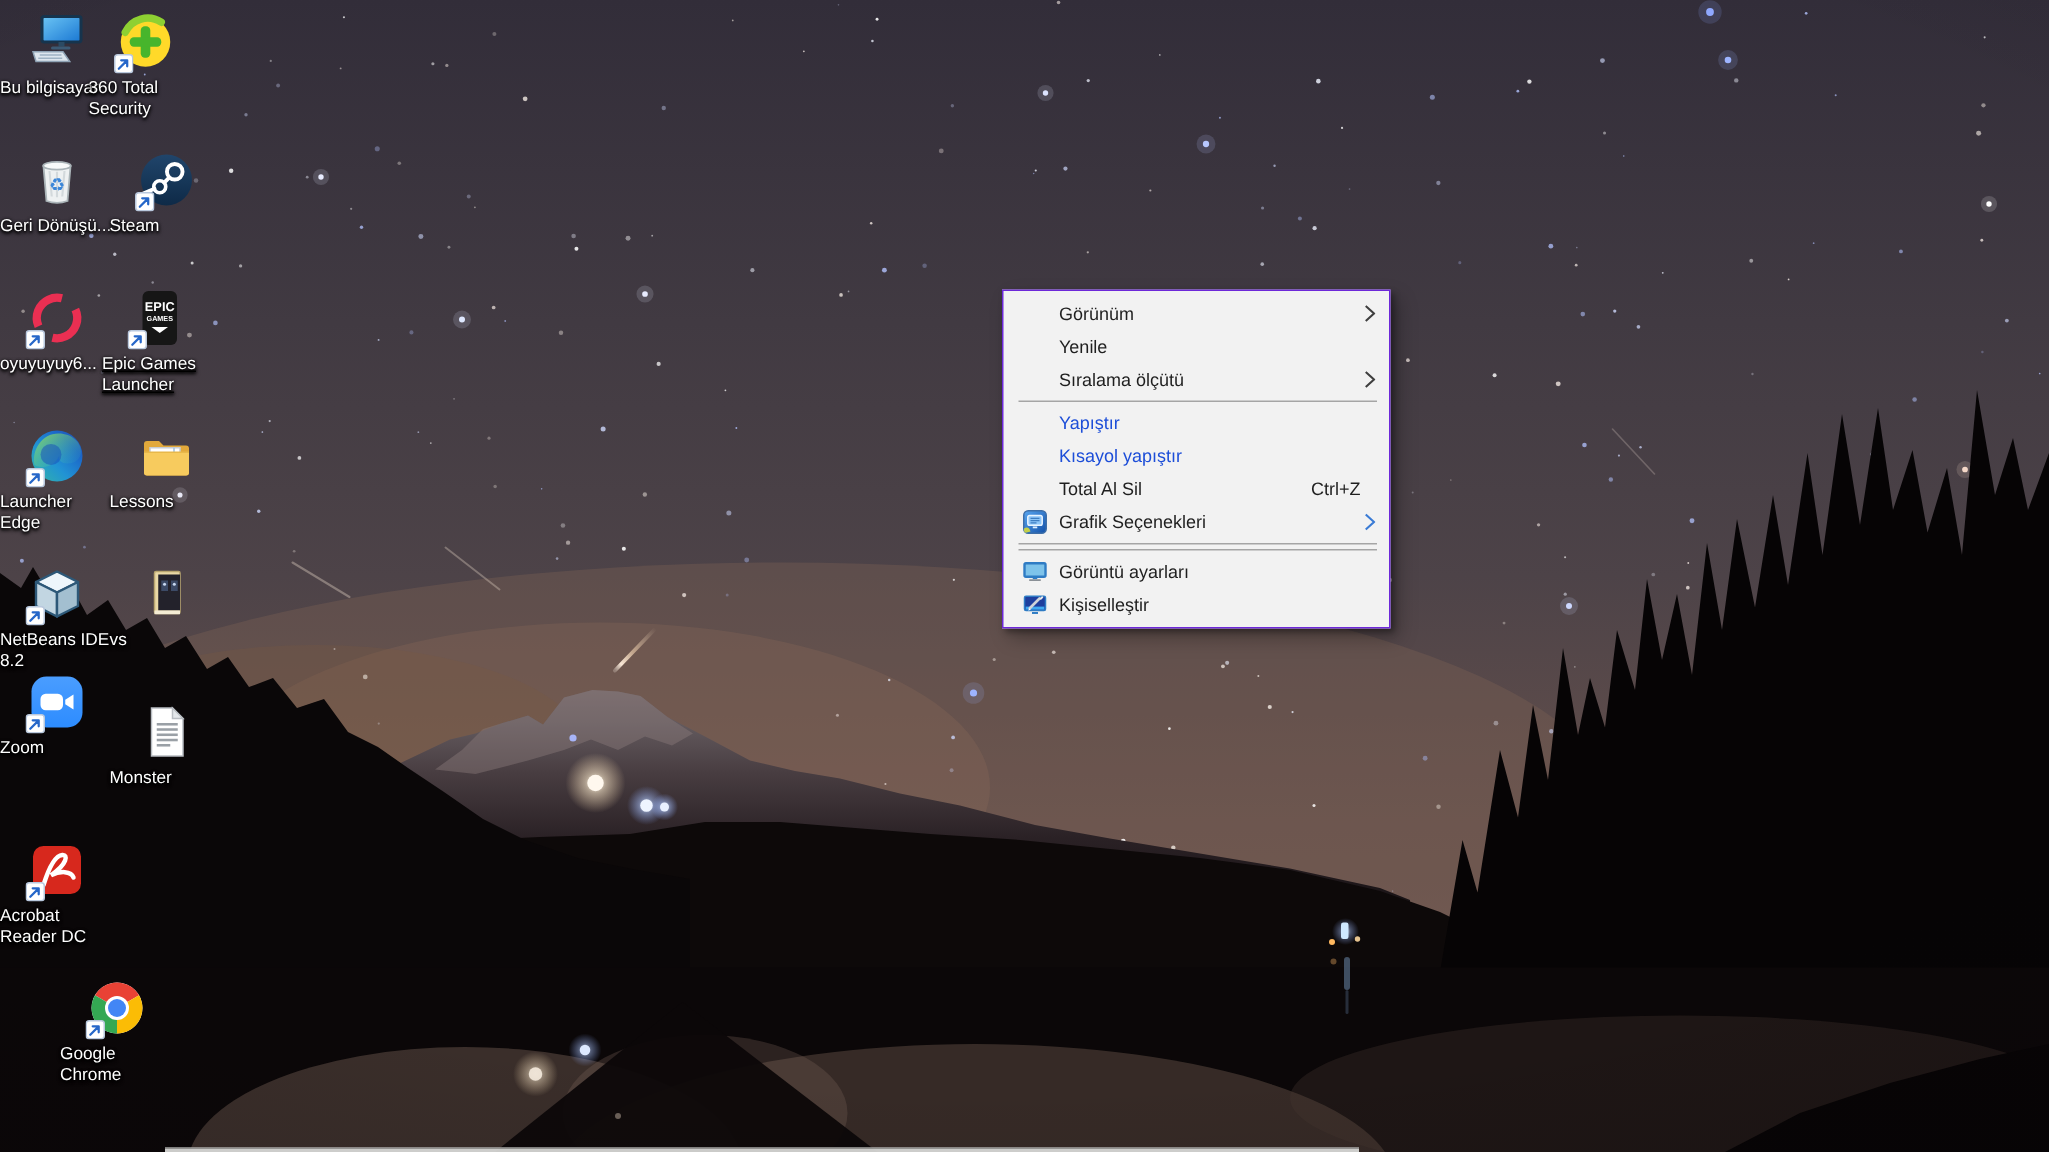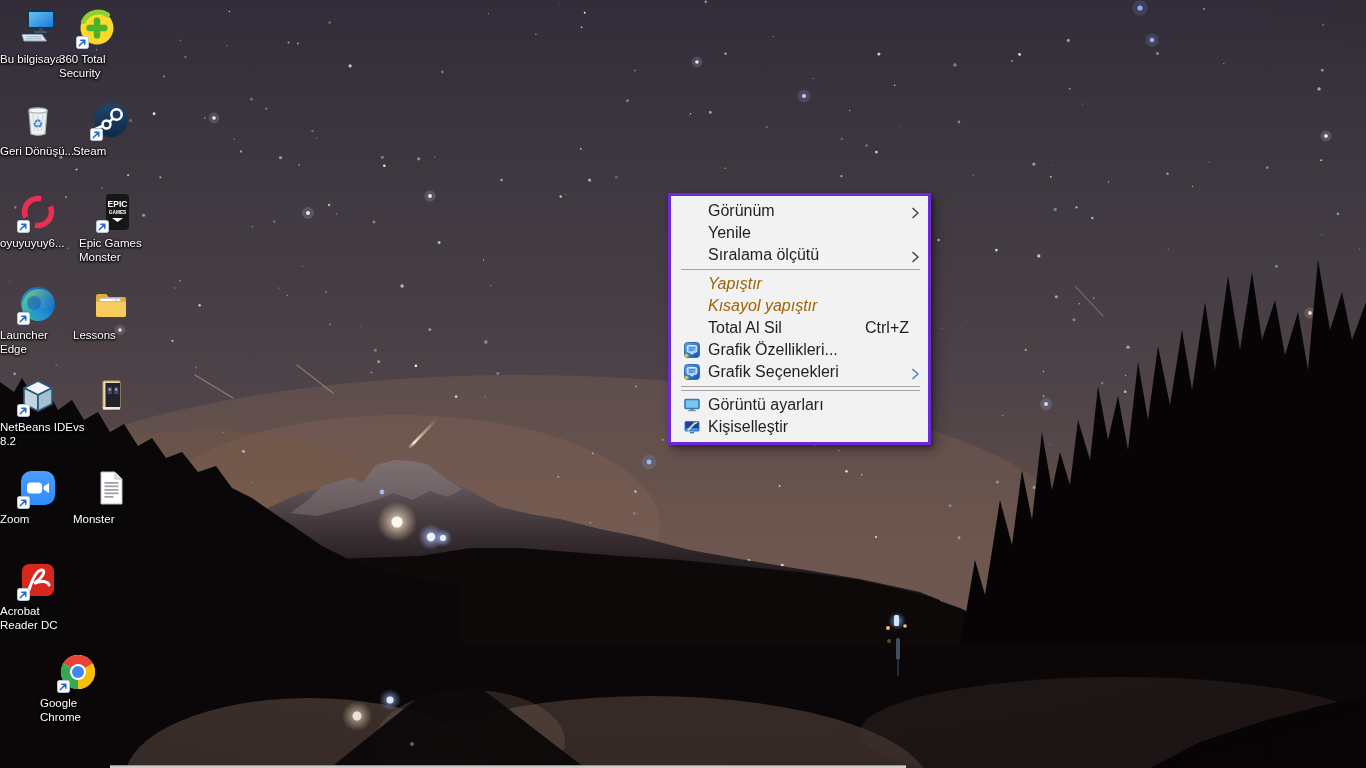--- a/index.html
+++ b/index.html
@@ -12,25 +12,25 @@
   #icon-grid{position:absolute;left:0;top:0;}
   .dicon{position:absolute;width:76px;text-align:left;cursor:default;}
   .iwrap{display:block;width:40px;height:40px;margin:0 auto;position:relative;}
   .iwrap svg{width:40px;height:40px;display:block;}
   .scb{position:absolute;left:-1px;bottom:-1px;width:13px;height:13px;display:block;}
   .scb svg{width:13px;height:13px;display:block;}
   .dlabel{display:block;margin-top:4px;color:#ffffff;font-size:11.5px;line-height:14px;
           text-shadow:0 1px 2px #000, 0 1px 3px rgba(0,0,0,.95), 0 0 2px rgba(0,0,0,.8);}
   
   #context-menu{position:absolute;left:668px;top:193px;width:257px;background:#f2f2f2;
-                border:3px solid #6d28d9;box-shadow:2px 2px 4px rgba(0,0,0,.35),5px 6px 12px rgba(0,0,0,.28);
-                padding:4px 0;font-size:16px;color:#1f1f1f;}
+                border:1px solid #6d28d9;box-shadow:2px 2px 4px rgba(0,0,0,.35),5px 6px 12px rgba(0,0,0,.28);
+                padding:4px 0;font-size:12px;color:#1f1f1f;}
   .mrow{position:relative;height:22px;display:flex;align-items:center;
         padding-left:37px;padding-right:30px;white-space:nowrap;}
-  .mrow.disabled{color:#a16207;font-style:italic;}
+  .mrow.disabled{color:#1d4ed8;}
   .micon{position:absolute;left:13px;top:3px;width:16px;height:16px;}
   .micon svg{width:16px;height:16px;display:block;}
   .mshort{position:absolute;right:19px;top:0;height:22px;display:flex;align-items:center;}
   .marrow{position:absolute;right:9px;top:5px;width:8px;height:12px;}
   .msep{height:1px;background:#a5a5a5;margin:3px 8px 3px 10px;}
   
   #bottom-sliver{position:absolute;left:110px;bottom:0;width:796px;height:2px;
                  background:#d6d6d4;border-top:1px solid #9a9a98;opacity:.95;}
 </style>
 </head>
@@ -531,21 +531,21 @@
           </svg>
           <span class="scb">
             <svg viewBox="0 0 13 13">
               <rect x="0.5" y="0.5" width="12" height="12" rx="2" fill="#fff" stroke="#b9c8dd"></rect>
               <path d="M3.2 9.8 L8.6 4.4 M4.8 4.2 L8.8 4.2 L8.8 8.2" fill="none" stroke="#2667c9" stroke-width="1.5" stroke-linecap="round" stroke-linejoin="round"></path>
             </svg>
           </span>
         </span>
         <span class="dlabel">NetBeans IDE 8.2</span>
       </div>
-      <div class="dicon" style="left: 0px; top: 468px;">
+      <div class="dicon" style="left: 0px; top: 448px;">
         <span class="iwrap">
           <svg viewBox="0 0 40 40">
             <defs>
               <linearGradient id="zmg" x1="0" y1="0" x2="0" y2="1">
                 <stop offset="0" stop-color="#4a9dff"></stop>
                 <stop offset="1" stop-color="#2d8cff"></stop>
               </linearGradient>
             </defs>
             <rect x="3" y="3" width="34" height="34" rx="10" fill="url(#zmg)"></rect>
             <rect x="9" y="14.5" width="15" height="11" rx="3.5" fill="#fff"></rect>
@@ -629,36 +629,36 @@
           </svg>
           <span class="scb">
             <svg viewBox="0 0 13 13">
               <rect x="0.5" y="0.5" width="12" height="12" rx="2" fill="#fff" stroke="#b9c8dd"></rect>
               <path d="M3.2 9.8 L8.6 4.4 M4.8 4.2 L8.8 4.2 L8.8 8.2" fill="none" stroke="#2667c9" stroke-width="1.5" stroke-linecap="round" stroke-linejoin="round"></path>
             </svg>
           </span>
         </span>
         <span class="dlabel">Steam</span>
       </div>
-      <div class="dicon" style="left: 79px; top: 192px;">
+      <div class="dicon" style="left: 68px; top: 192px; text-decoration: underline;">
         <span class="iwrap">
           <svg viewBox="0 0 40 40">
             <rect x="9" y="2" width="23" height="36" rx="4" fill="#161616"></rect>
             <text x="20.5" y="15" font-size="8.5" font-weight="bold" text-anchor="middle" fill="#fff" font-family="Liberation Sans, sans-serif">EPIC</text>
             <text x="20.5" y="22" font-size="4.8" font-weight="bold" text-anchor="middle" fill="#fff" font-family="Liberation Sans, sans-serif">GAMES</text>
             <path d="M15 26 h11 l-5.5 4 Z" fill="#fff"></path>
           </svg>
           <span class="scb">
             <svg viewBox="0 0 13 13">
               <rect x="0.5" y="0.5" width="12" height="12" rx="2" fill="#fff" stroke="#b9c8dd"></rect>
               <path d="M3.2 9.8 L8.6 4.4 M4.8 4.2 L8.8 4.2 L8.8 8.2" fill="none" stroke="#2667c9" stroke-width="1.5" stroke-linecap="round" stroke-linejoin="round"></path>
             </svg>
           </span>
         </span>
-        <span class="dlabel">Epic Games Monster</span>
+        <span class="dlabel">Epic Games Launcher</span>
       </div>
       <div class="dicon" style="left: 73px; top: 284px;">
         <span class="iwrap">
           <svg viewBox="0 0 40 40">
             <path d="M5 12 q0-2 2-2 h8 l3 3 h15 q2 0 2 2 v16 q0 2 -2 2 h-26 q-2 0 -2-2 Z" fill="#e2a93b"></path>
             <rect x="9" y="14.5" width="20" height="14" fill="#fff" stroke="#c8cdd2"></rect>
             <path d="M25 14.5 v14" stroke="#9fc0dd"></path>
             <path d="M5 17.5 h30 v13.5 q0 2 -2 2 h-26 q-2 0 -2 -2 Z" fill="#f7cb5e"></path>
             <path d="M5 17.5 h30" stroke="#e8b84a"></path>
           </svg>
@@ -733,38 +733,20 @@
                 <stop offset="1" stop-color="#1250a8"></stop>
               </linearGradient>
             </defs>
             <rect x="0.5" y="0.5" width="15" height="15" rx="3" fill="url(#igc)" stroke="#3d6ea8"></rect>
             <path d="M0.8 12.2 q3.2-1.6 4.2 2.2 L1.8 15.2 q-1.6-0.6-1-3Z" fill="#c2cf4a"></path>
             <rect x="3.2" y="3.6" width="9.6" height="6.6" rx="1.2" fill="#8ec6f8" stroke="#e8f4ff"></rect>
             <path d="M5 5.6 h6 M5 7.1 h6 M5 8.6 h4" stroke="#3e7ec2" stroke-width="0.9"></path>
             <rect x="6.5" y="11" width="3" height="1.2" fill="#dceeff"></rect>
           </svg>
         </span>
-        <span>Grafik Özellikleri...</span>
-      </div>
-      <div class="mrow">
-        <span class="micon">
-          <svg viewBox="0 0 16 16">
-            <defs>
-              <linearGradient id="igc" x1="0" y1="0" x2="1" y2="1">
-                <stop offset="0" stop-color="#58a6f0"></stop>
-                <stop offset="1" stop-color="#1250a8"></stop>
-              </linearGradient>
-            </defs>
-            <rect x="0.5" y="0.5" width="15" height="15" rx="3" fill="url(#igc)" stroke="#3d6ea8"></rect>
-            <path d="M0.8 12.2 q3.2-1.6 4.2 2.2 L1.8 15.2 q-1.6-0.6-1-3Z" fill="#c2cf4a"></path>
-            <rect x="3.2" y="3.6" width="9.6" height="6.6" rx="1.2" fill="#8ec6f8" stroke="#e8f4ff"></rect>
-            <path d="M5 5.6 h6 M5 7.1 h6 M5 8.6 h4" stroke="#3e7ec2" stroke-width="0.9"></path>
-            <rect x="6.5" y="11" width="3" height="1.2" fill="#dceeff"></rect>
-          </svg>
-        </span>
         <span>Grafik Seçenekleri</span>
         <span class="marrow"><svg width="8" height="12" viewBox="0 0 8 12">
             <path d="M1.5 1 L7 6 L1.5 11" fill="none" stroke="#3a7bd5" stroke-width="1.4"></path>
           </svg></span>
       </div>
       <div class="msep"></div>
       <div class="msep"></div>
       <div class="mrow">
         <span class="micon">
           <svg viewBox="0 0 16 16">

